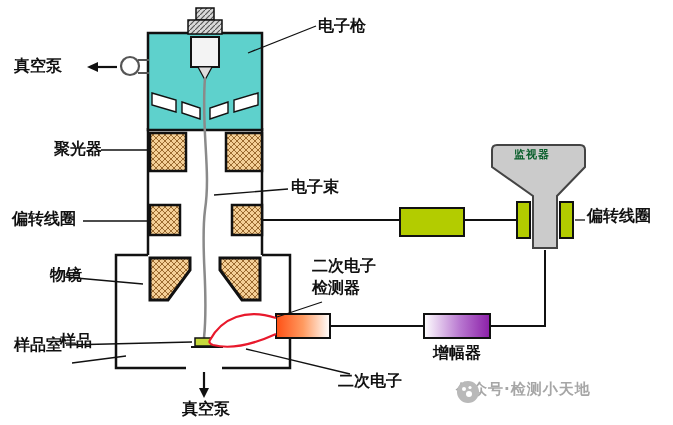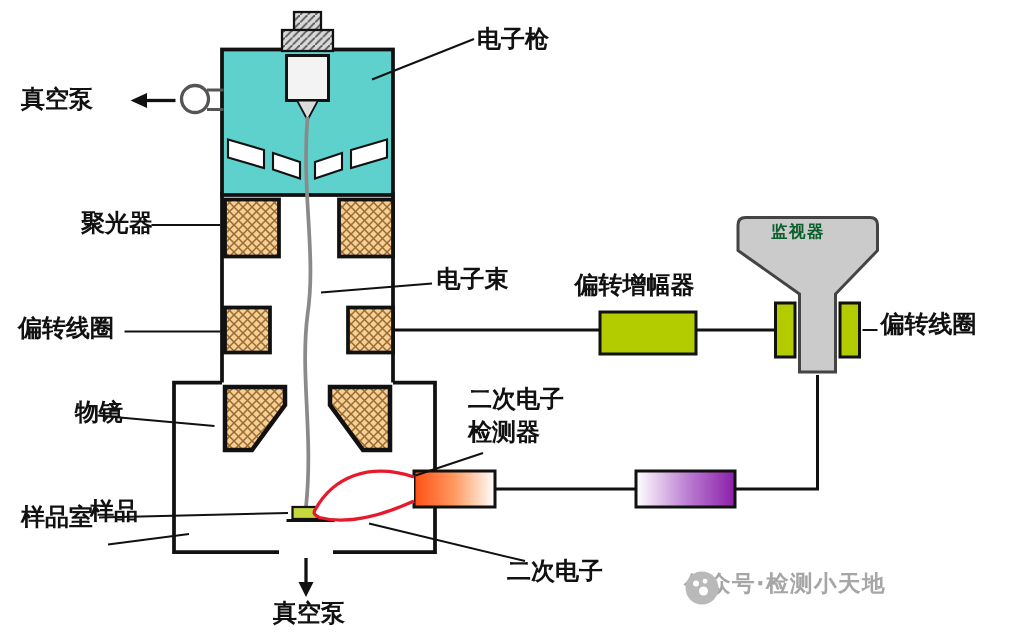--- a/index.html
+++ b/index.html
@@ -114,30 +114,30 @@
     <line x1="66" y1="345" x2="192" y2="342" stroke="#111" stroke-width="1.3"></line>
     <line x1="72" y1="363" x2="126" y2="356" stroke="#111" stroke-width="1.3"></line>
     <line x1="322" y1="302" x2="277" y2="317" stroke="#111" stroke-width="1.3"></line>
     <line x1="350" y1="374" x2="246" y2="349" stroke="#111" stroke-width="1.3"></line>
     <line x1="585" y1="220" x2="575" y2="220" stroke="#111" stroke-width="1.3"></line>
   </svg>
 
   <div class="lbl" style="left:318px;top:17px;">电子枪</div>
   <div class="lbl" style="left:14px;top:57px;">真空泵</div>
   <div class="lbl" style="left:54px;top:140px;text-align:center;">聚光器</div>
-  <div class="lbl" style="left:291px;top:178px;font-family:Liberation Serif, serif;">电子束</div>
+  <div class="lbl" style="left:291px;top:178px;">电子束</div>
   <div class="lbl" style="left:12px;top:210px;">偏转线圈</div>
   <div class="lbl" style="left:30px;top:266px;padding-left:20px;">物镜</div>
   <div class="lbl" style="left:30px;top:332px;margin-left:30px;">样品</div>
   <div class="lbl" style="left:14px;top:336px;">样品室</div>
   <div class="lbl center" style="left:174px;top:400px;width:64px;">真空泵</div>
   <div class="lbl" style="left:312px;top:257px;">二次电子</div>
   <div class="lbl" style="left:312px;top:279px;">检测器</div>
   <div class="lbl" style="left:338px;top:372px;">二次电子</div>
-  <div class="lbl" style="left:383px;top:181px;">偏转增幅器</div>
+  <div class="lbl center" style="left:425px;top:344px;width:64px;">增幅器</div>
   <div class="lbl monitor-lbl" style="left:514px;top:149px;">监视器</div>
   <div class="lbl" style="left:587px;top:207px;">偏转线圈</div>
 
   <div class="watermark">
     <svg class="wm-logo" viewBox="0 0 24 24">
       <circle cx="12" cy="12" r="11" fill="#b9b9b9"></circle>
       <circle cx="8" cy="9" r="2" fill="#fff"></circle>
       <circle cx="14" cy="7.5" r="1.6" fill="#fff"></circle>
       <circle cx="13" cy="14" r="3" fill="#fff"></circle>
     </svg>

